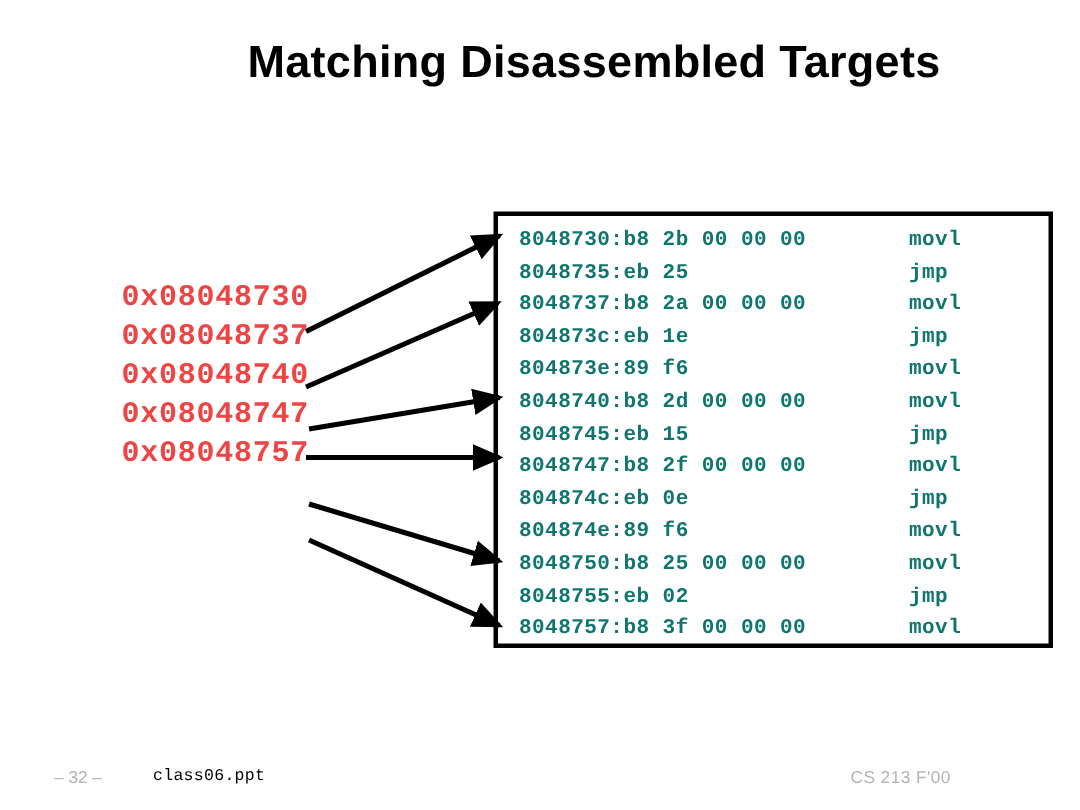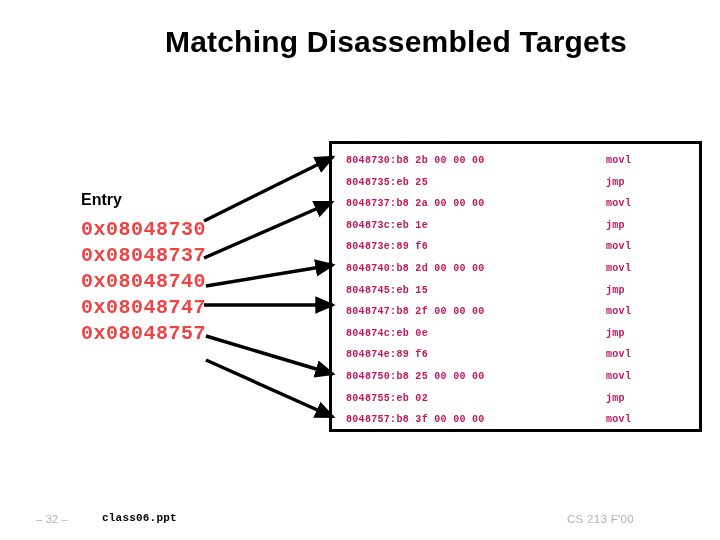--- a/index.html
+++ b/index.html
@@ -81,42 +81,42 @@
   #disasm-list {
     position: absolute;
     left: 14px;
     top: 6px;
     width: 350px;
   }
   .disasm-row {
     height: 21.6px;
     font-family: "Liberation Mono", "DejaVu Sans Mono", monospace;
     font-weight: bold;
-    font-size: 10px;
+    font-size: 14px;
     line-height: 21.6px;
     letter-spacing: 0.3px;
-    color: #be185d;
+    color: #0f766e;
     white-space: pre;
     position: relative;
   }
   .disasm-addr { display: inline; }
   .disasm-bytes { display: inline; }
   .disasm-mnem {
     position: absolute;
     left: 260px;
     top: 0;
   }
 
   
   #footer-file {
     position: absolute;
     left: 66px;
     top: 511px;
     font-family: "Liberation Mono", "DejaVu Sans Mono", monospace;
-    font-weight: bold;
+    font-weight: normal;
     font-size: 11px;
     line-height: 14px;
     color: #000000;
     letter-spacing: 0.2px;
   }
   #footer-page {
     position: absolute;
     left: 0;
     top: 512px;
     width: 689px;
@@ -139,21 +139,20 @@
   }
 </style>
 </head>
 <body>
 
 <div id="slide">
 
   <div id="slide-title">Matching Disassembled Targets</div>
 
   <div id="entry-block">
-    <div id="entry-heading">Entry</div>
     <div class="entry-addr">0x08048730</div>
     <div class="entry-addr">0x08048737</div>
     <div class="entry-addr">0x08048740</div>
     <div class="entry-addr">0x08048747</div>
     <div class="entry-addr">0x08048757</div>
   </div>
 
   <svg id="arrow-layer" viewBox="0 0 720 540">
     <defs>
       <marker id="arrowhead" markerWidth="6" markerHeight="6" refX="5.2" refY="3" orient="auto" markerUnits="strokeWidth">

